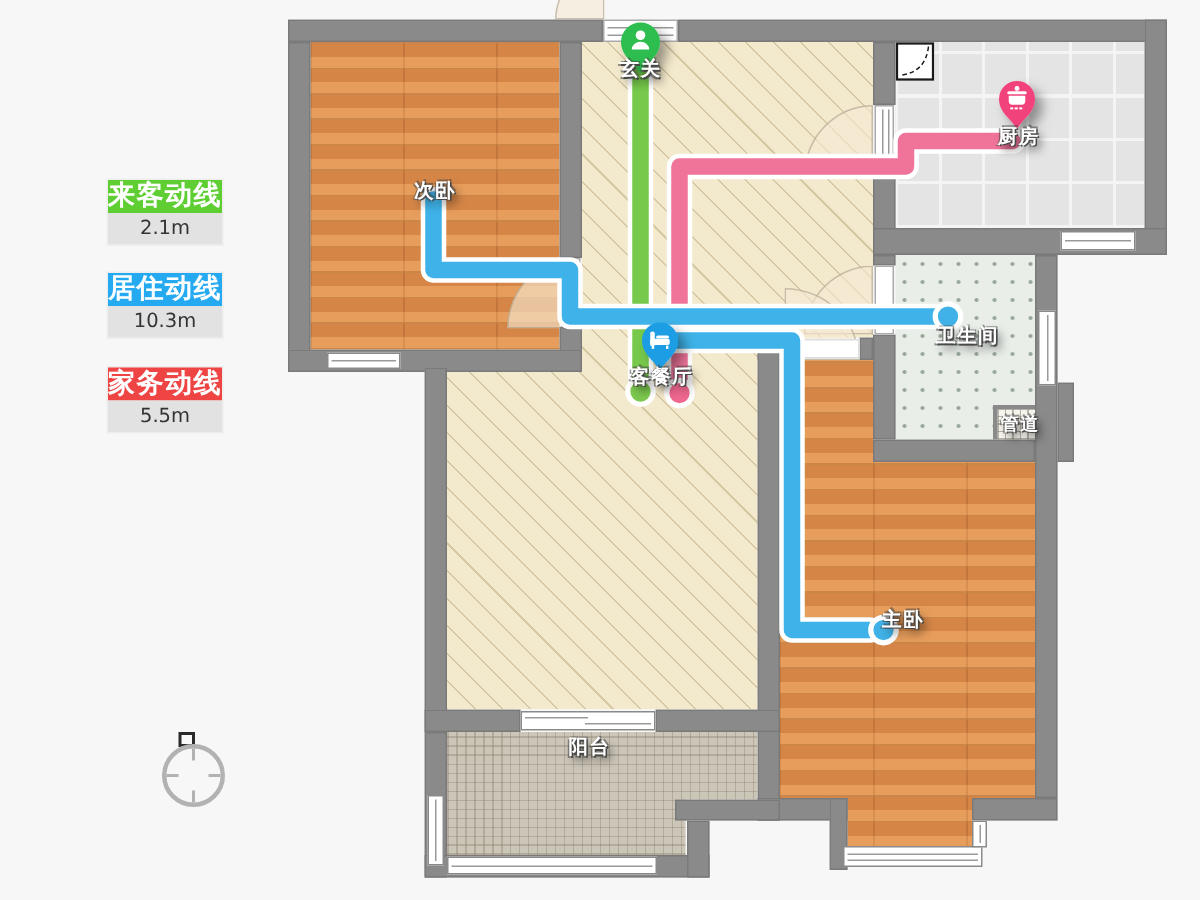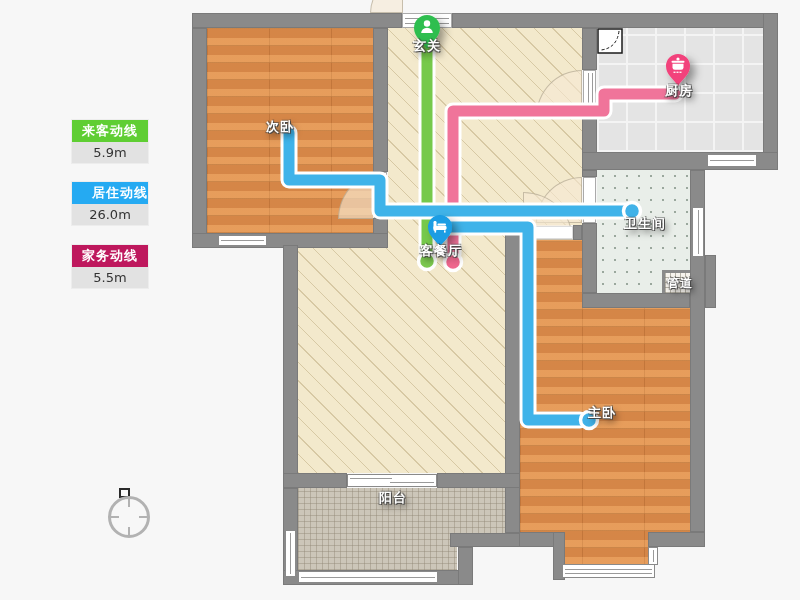--- a/index.html
+++ b/index.html
@@ -37,21 +37,21 @@
   .wline-v{position:absolute;top:2px;bottom:2px;width:1px;background:#9a9a9a;}
   .leaf{position:absolute;background:#fff;border:1px solid #aaa;box-sizing:border-box;}
   .fan{position:absolute;background:rgba(246,233,212,.62);border:1px solid rgba(160,150,128,.55);box-sizing:border-box;}
   
   .room-label{position:absolute;transform:translate(-50%,-50%);color:#fff;font-size:13px;font-weight:bold;
     white-space:nowrap;letter-spacing:1px;z-index:30;
     text-shadow:1px 1px 0 rgba(70,70,70,.95), -1px 1px 0 rgba(70,70,70,.55),
                 1px -1px 0 rgba(70,70,70,.55), 3px 4px 6px rgba(0,0,0,.55);}
   
   .legend-box{position:absolute;left:72px;width:76px;z-index:40;box-shadow:0 0 0 1px rgba(0,0,0,.04);}
-  .legend-head{height:22px;line-height:22px;text-align:center;color:#fff;font-size:13px;font-weight:bold;letter-spacing:1px;}
+  .legend-head{height:22px;line-height:22px;text-align:center;color:#fff;font-size:18px;font-weight:bold;letter-spacing:1px;}
   .legend-val{height:21px;line-height:21px;text-align:center;background:#e2e2e2;color:#333;font-size:13px;}
   
   .compass{position:absolute;left:108px;top:496px;width:42px;height:42px;border:3px solid #b2b2b2;
     border-radius:50%;box-sizing:border-box;z-index:40;}
   .tick{position:absolute;background:#b2b2b2;}
   .north-box{position:absolute;left:119px;top:488px;width:11px;height:10px;background:#fafafa;border:2px solid #2a2a2a;box-sizing:border-box;z-index:40;}
   svg.overlay{position:absolute;left:0;top:0;z-index:20;pointer-events:none;}
   .kdoor-sym{position:absolute;z-index:6;}
 </style>
 </head>
@@ -208,38 +208,38 @@
         <rect x="-6.5" y="-6" width="3" height="10" rx="1.2"></rect>
         <rect x="-6.5" y="-1.2" width="13" height="4.2" rx="1.4"></rect>
         <rect x="-2.6" y="-3.4" width="8.6" height="2" rx="1"></rect>
         <rect x="-5.5" y="3.4" width="1.6" height="2.2"></rect>
           <rect x="4" y="3.4" width="1.6" height="2.2"></rect>
       </g>
     </g>
   </svg>
 
   <div class="room-label" style="left:427px;top:46px;">玄关</div>
-  <div class="room-label" style="left:280px;top:127px;">次卧</div>
+  <div class="room-label" style="left:290px;top:127px;">次卧</div>
   <div class="room-label" style="left:679px;top:91px;">厨房</div>
   <div class="room-label" style="left:645px;top:224px;">卫生间</div>
   <div class="room-label" style="left:441px;top:251px;">客餐厅</div>
   <div class="room-label" style="left:680px;top:283px;font-size:12px;">管道</div>
   <div class="room-label" style="left:602px;top:413px;">主卧</div>
   <div class="room-label" style="left:393px;top:498px;">阳台</div>
 
   <div class="legend-box" style="top:120px;">
     <div class="legend-head" style="background: rgb(95, 206, 51);">来客动线</div>
-    <div class="legend-val">5.9m</div>
+    <div class="legend-val">2.1m</div>
   </div>
   <div class="legend-box" style="top:182px;">
     <div class="legend-head" style="background: rgb(37, 170, 242); text-align: right;">居住动线</div>
-    <div class="legend-val">26.0m</div>
+    <div class="legend-val">10.3m</div>
   </div>
   <div class="legend-box" style="top:245px;">
-    <div class="legend-head" style="background: #be185d;">家务动线</div>
+    <div class="legend-head" style="background: #ef4444;">家务动线</div>
     <div class="legend-val">5.5m</div>
   </div>
 
   <div class="north-box"></div>
   <div class="compass">
     <div class="tick" style="left:17px;top:0;width:2px;height:8px;"></div>
     <div class="tick" style="left:17px;bottom:0;width:2px;height:8px;"></div>
     <div class="tick" style="left:0;top:17px;width:8px;height:2px;"></div>
     <div class="tick" style="right:0;top:17px;width:8px;height:2px;"></div>
   </div>

